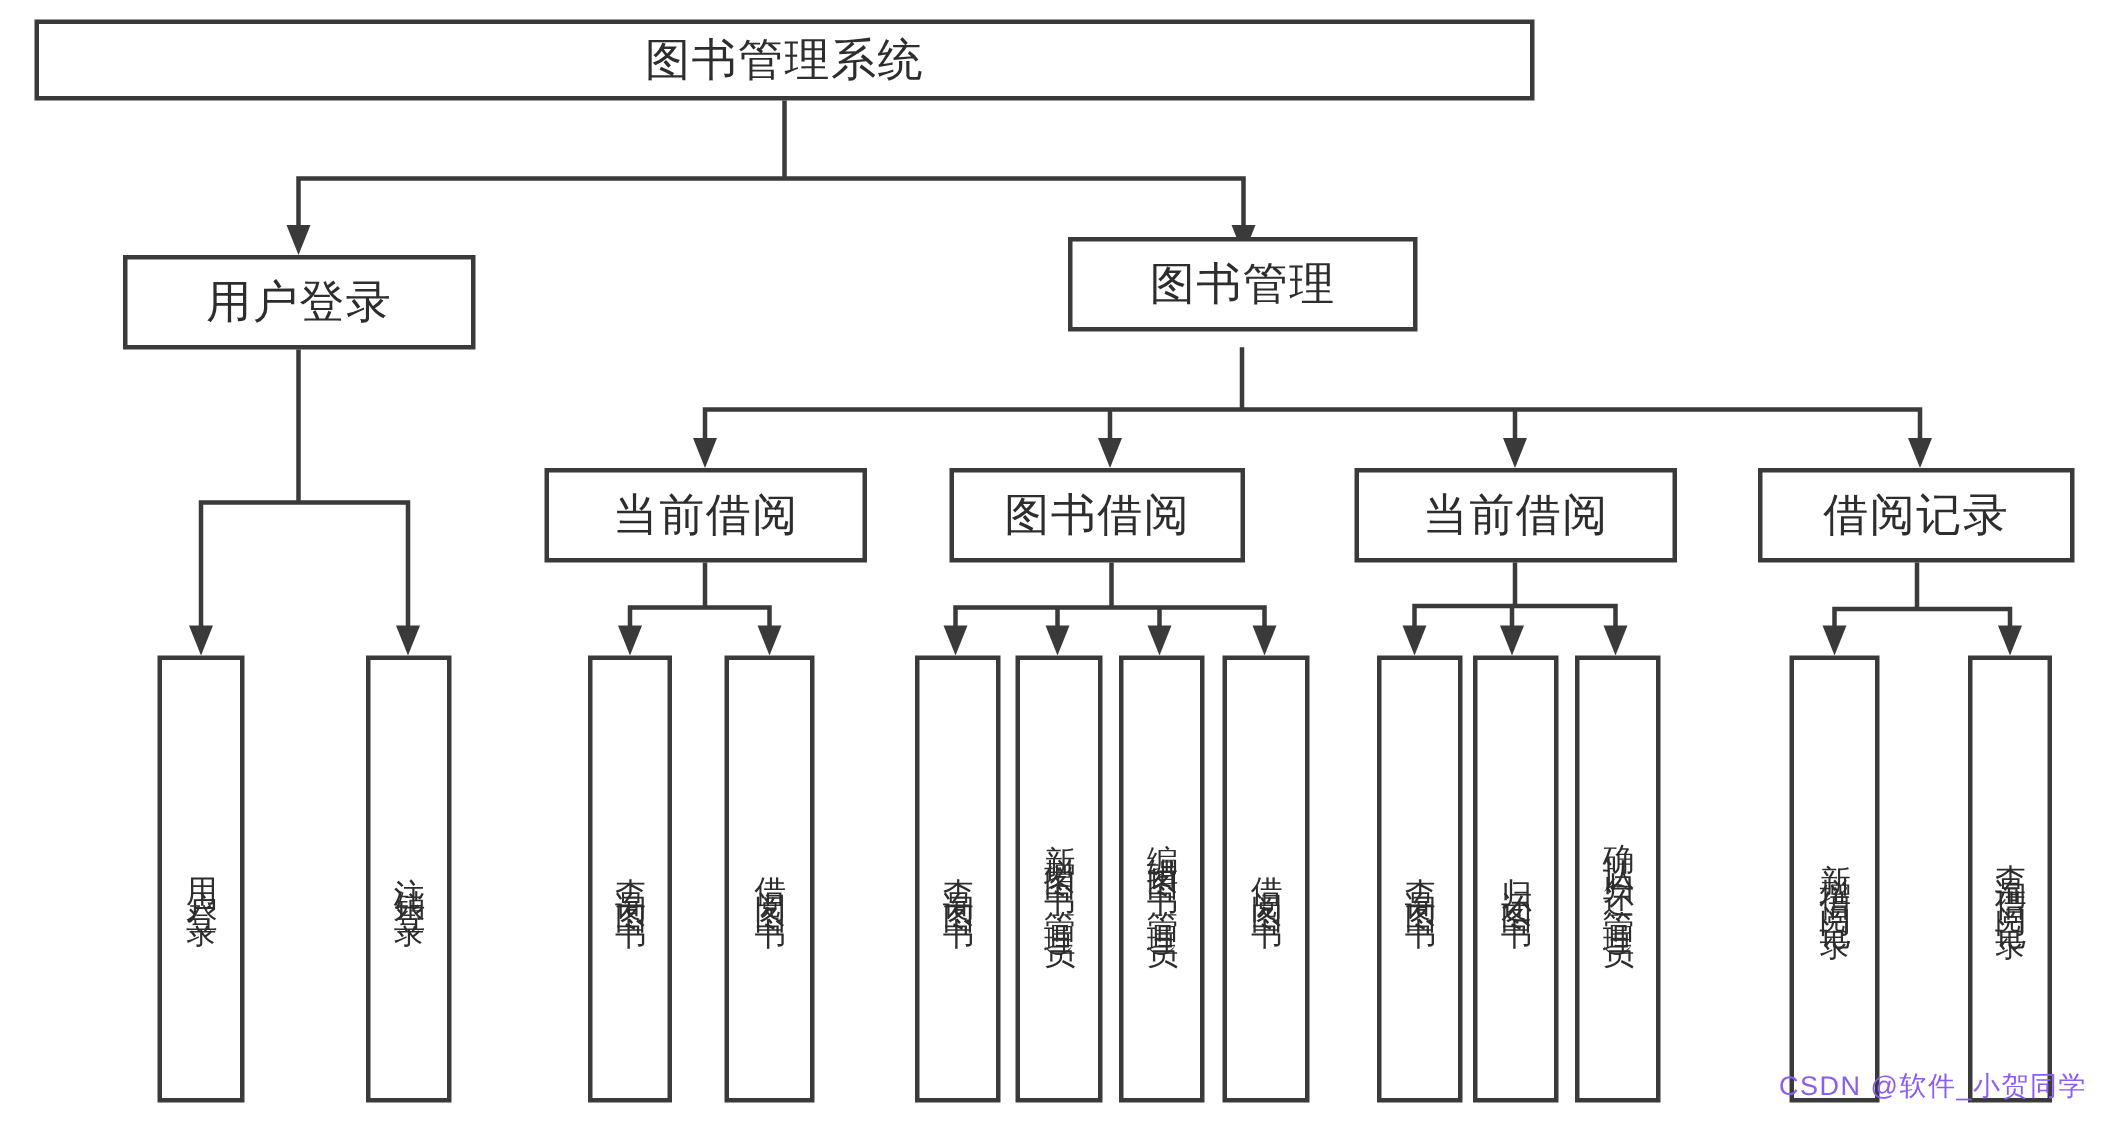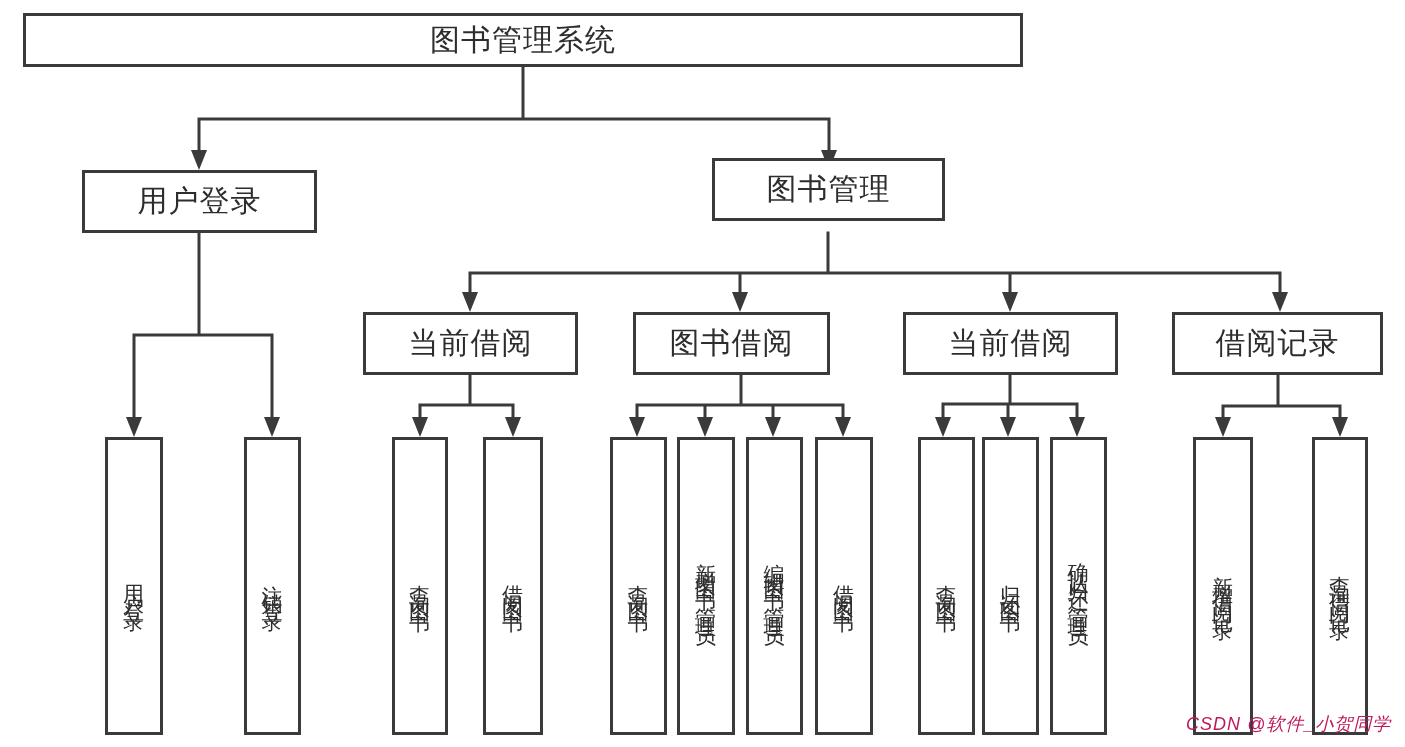--- a/index.html
+++ b/index.html
@@ -42,24 +42,23 @@
     font-size: 21px;
     line-height: 1;
     letter-spacing: 9px;
     white-space: nowrap;
   }
   .watermark {
     position: absolute;
     left: 1186px;
     top: 712px;
     font-size: 18px;
-    color: #be185d;
+    color: #8b5cf6;
     letter-spacing: 1px;
     white-space: nowrap;
-    font-style: italic;
   }
 </style>
 </head>
 <body>
 
 <div class="canvas">
 
   <svg class="connectors" viewBox="0 0 1405 747" xmlns="http://www.w3.org/2000/svg">
     <g stroke="#3a3a3a" stroke-width="3" fill="none" stroke-linecap="square">
       <g>

